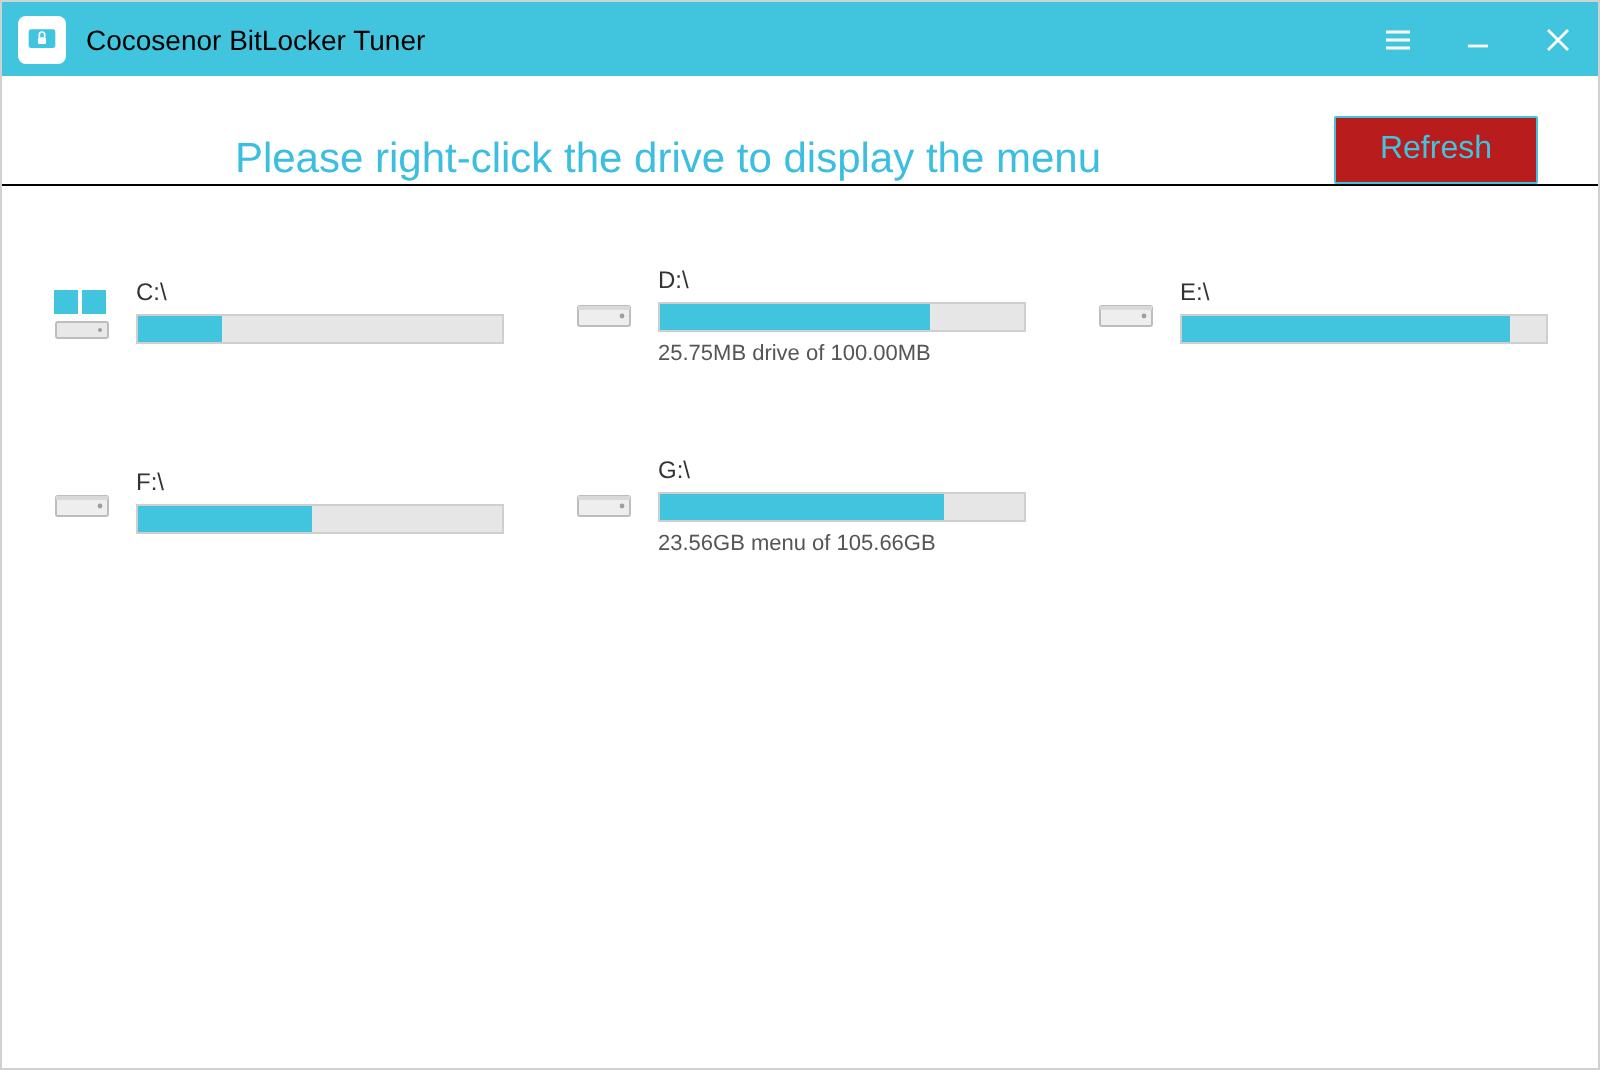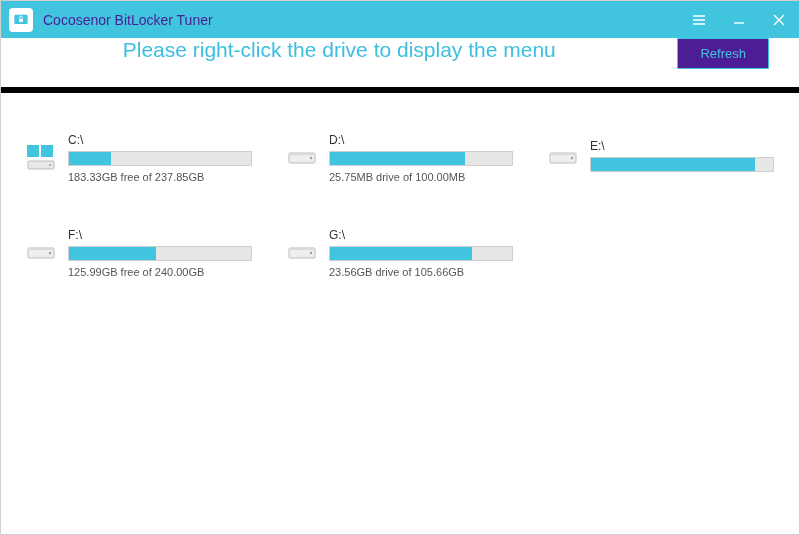--- a/index.html
+++ b/index.html
@@ -10,21 +10,21 @@
     height: 535px;
     overflow: hidden;
     border: 1px solid #d0d0d0;
   }
   .titlebar {
     height: 37px;
     background: #41c4de;
     display: flex;
     align-items: center;
     padding: 0 0 0 8px;
-    color: #4c1d95;
+    color: #000000;
   }
   .app-icon {
     width: 24px;
     height: 24px;
     background: #ffffff;
     border-radius: 4px;
     display: flex;
     align-items: center;
     justify-content: center;
     margin-right: 10px;
@@ -42,36 +42,36 @@
     display: flex;
     align-items: center;
     justify-content: center;
     color: #ffffff;
     cursor: pointer;
   }
   .titlebar-btn svg { width: 14px; height: 14px; }
   .subheader {
     height: 55px;
     display: flex;
-    align-items: flex-start;
+    align-items: flex-end;
     padding: 0 30px 0 0;
-    border-bottom: 6px solid #000000;
+    border-bottom: 1px solid #000000;
   }
   .instruction {
     flex: 1;
     text-align: center;
     font-size: 21px;
     color: #3cbee0;
     font-weight: 400;
   }
   .refresh-btn {
     border: 1px solid #41c4de;
     color: #41c4de;
-    background: #4c1d95;
-    font-size: 13px;
+    background: #b91c1c;
+    font-size: 16px;
     padding: 7px 22px;
     cursor: pointer;
     border-radius: 1px;
   }
   .content {
     padding: 40px 25px 20px 25px;
   }
   .drive-grid {
     display: grid;
     grid-template-columns: repeat(3, 1fr);
@@ -164,21 +164,20 @@
             <rect x="1" y="8" width="5" height="5" fill="#41c4de"></rect>
             <rect x="7" y="8" width="5" height="5" fill="#41c4de"></rect>
             <circle cx="23" cy="22" r="1" fill="#9e9e9e"></circle>
           </svg>
         </div>
         <div class="drive-body">
           <div class="drive-label">C:\</div>
           <div class="bar">
             <div class="bar-fill" style="width:23%"></div>
           </div>
-          <div class="drive-status">183.33GB free of 237.85GB</div>
         </div>
       </div>
       <div class="drive">
         <div class="drive-icon">
           <svg width="30" height="20" viewBox="0 0 30 20">
             <rect x="1" y="5" width="26" height="10" rx="1" fill="#eeeeee" stroke="#bdbdbd"></rect>
             <rect x="1" y="5" width="26" height="2" fill="#d9d9d9"></rect>
             <circle cx="23" cy="10" r="1.2" fill="#9e9e9e"></circle>
           </svg>
         </div>
@@ -211,33 +210,32 @@
             <rect x="1" y="5" width="26" height="10" rx="1" fill="#eeeeee" stroke="#bdbdbd"></rect>
             <rect x="1" y="5" width="26" height="2" fill="#d9d9d9"></rect>
             <circle cx="23" cy="10" r="1.2" fill="#9e9e9e"></circle>
           </svg>
         </div>
         <div class="drive-body">
           <div class="drive-label">F:\</div>
           <div class="bar">
             <div class="bar-fill" style="width:48%"></div>
           </div>
-          <div class="drive-status">125.99GB free of 240.00GB</div>
         </div>
       </div>
       <div class="drive">
         <div class="drive-icon">
           <svg width="30" height="20" viewBox="0 0 30 20">
             <rect x="1" y="5" width="26" height="10" rx="1" fill="#eeeeee" stroke="#bdbdbd"></rect>
             <rect x="1" y="5" width="26" height="2" fill="#d9d9d9"></rect>
             <circle cx="23" cy="10" r="1.2" fill="#9e9e9e"></circle>
           </svg>
         </div>
         <div class="drive-body">
           <div class="drive-label">G:\</div>
           <div class="bar">
             <div class="bar-fill" style="width:78%"></div>
           </div>
-          <div class="drive-status">23.56GB drive of 105.66GB</div>
+          <div class="drive-status">23.56GB menu of 105.66GB</div>
         </div>
       </div>
     </div>
 </div>
 
 </body></html>

